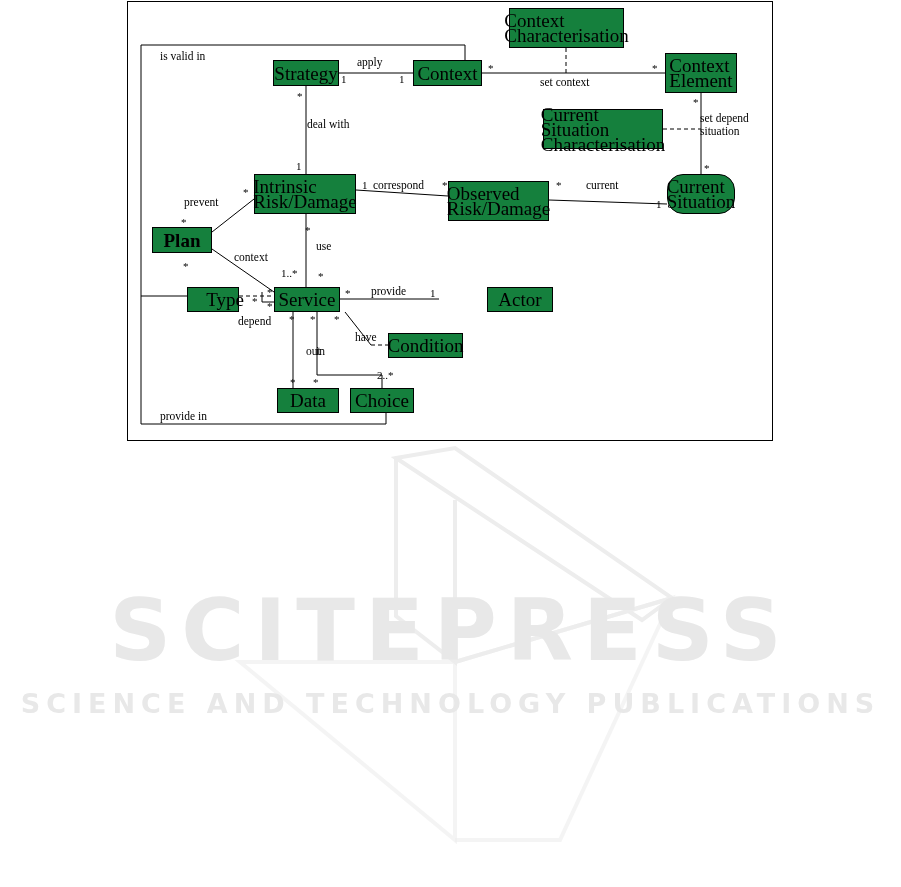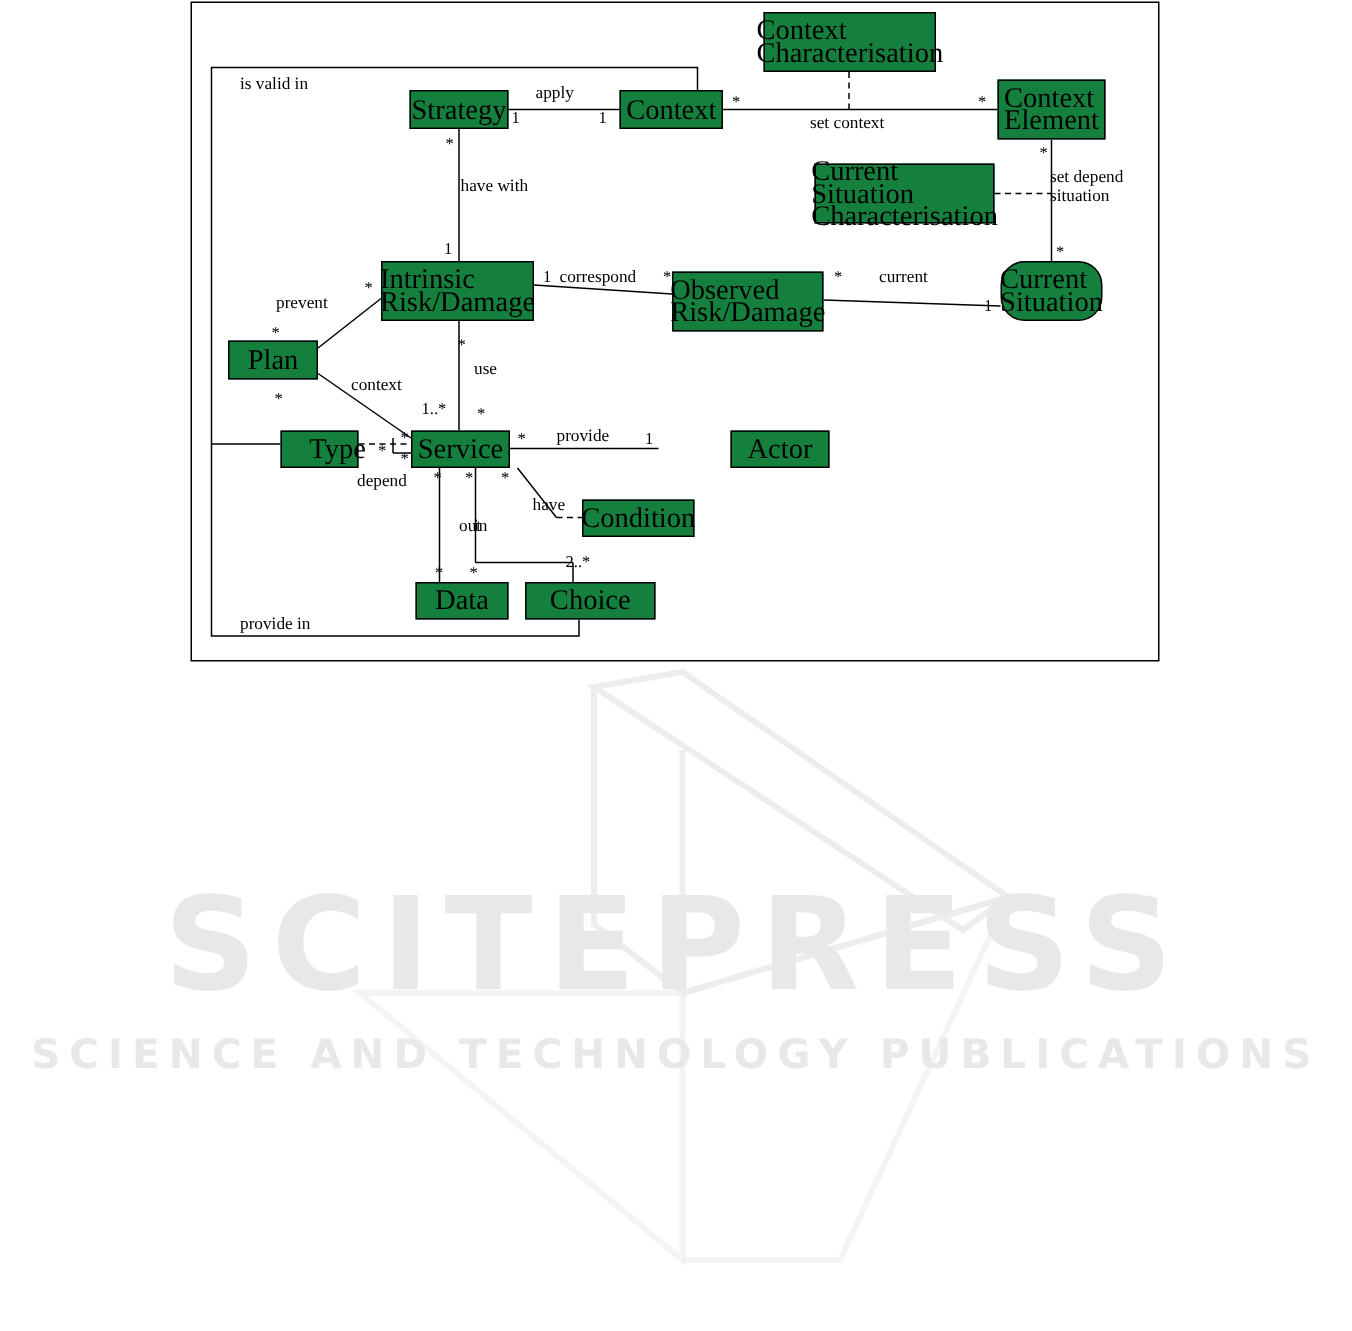--- a/index.html
+++ b/index.html
@@ -154,40 +154,40 @@
 
   <div class="node" style="left:254px; top:174px; width:102px; height:40px;">Intrinsic
 Risk/Damage</div>
 
   <div class="node" style="left:448px; top:181px; width:101px; height:40px;">Observed
 Risk/Damage</div>
 
   <div class="node" style="left:667px; top:174px; width:68px; height:40px;border-radius:16px;">Current
 Situation</div>
 
-  <div class="node" style="left:152px; top:227px; width:60px; height:26px;">Plan</div>
+  <div class="node" style="left:152px; top:227px; width:60px; height:26px;font-weight:bold;">Plan</div>
 
   <div class="node" style="left:187px; top:287px; width:52px; height:25px;padding-left:28px;">Type</div>
 
   <div class="node" style="left:274px; top:287px; width:66px; height:25px;">Service</div>
 
   <div class="node" style="left:460px; top:287px; width:66px; height:25px;margin-left:27px;">Actor</div>
 
   <div class="node" style="left:388px; top:333px; width:75px; height:25px;">Condition</div>
 
   <div class="node" style="left:277px; top:388px; width:62px; height:25px;">Data</div>
 
-  <div class="node" style="left:350px; top:388px; width:87px; height:25px;">Choice</div>
+  <div class="node" style="left:350px; top:388px; width:64px; height:25px;">Choice</div>
 
   <div class="edge-label" style="left:160px; top:50px;">is valid in</div>
   <div class="edge-label" style="left:357px; top:56px;">apply</div>
   <div class="edge-label" style="left:540px; top:76px;">set context</div>
   <div class="edge-label" style="left:700px; top:112px; text-align:left;">set depend
 situation</div>
-  <div class="edge-label" style="left:307px; top:118px;">have with</div>
+  <div class="edge-label" style="left:307px; top:118px;">deal with</div>
   <div class="edge-label" style="left:373px; top:179px;">correspond</div>
   <div class="edge-label" style="left:586px; top:179px;">current</div>
   <div class="edge-label" style="left:184px; top:196px;">prevent</div>
   <div class="edge-label" style="left:316px; top:240px;">use</div>
   <div class="edge-label" style="left:234px; top:251px;">context</div>
   <div class="edge-label" style="left:371px; top:285px;">provide</div>
   <div class="edge-label" style="left:238px; top:315px;">depend</div>
   <div class="edge-label" style="left:355px; top:331px;">have</div>
   <div class="edge-label" style="left:282px; top:345px;margin-left:24px;">out</div>
   <div class="edge-label" style="left:316px; top:345px;">in</div>

